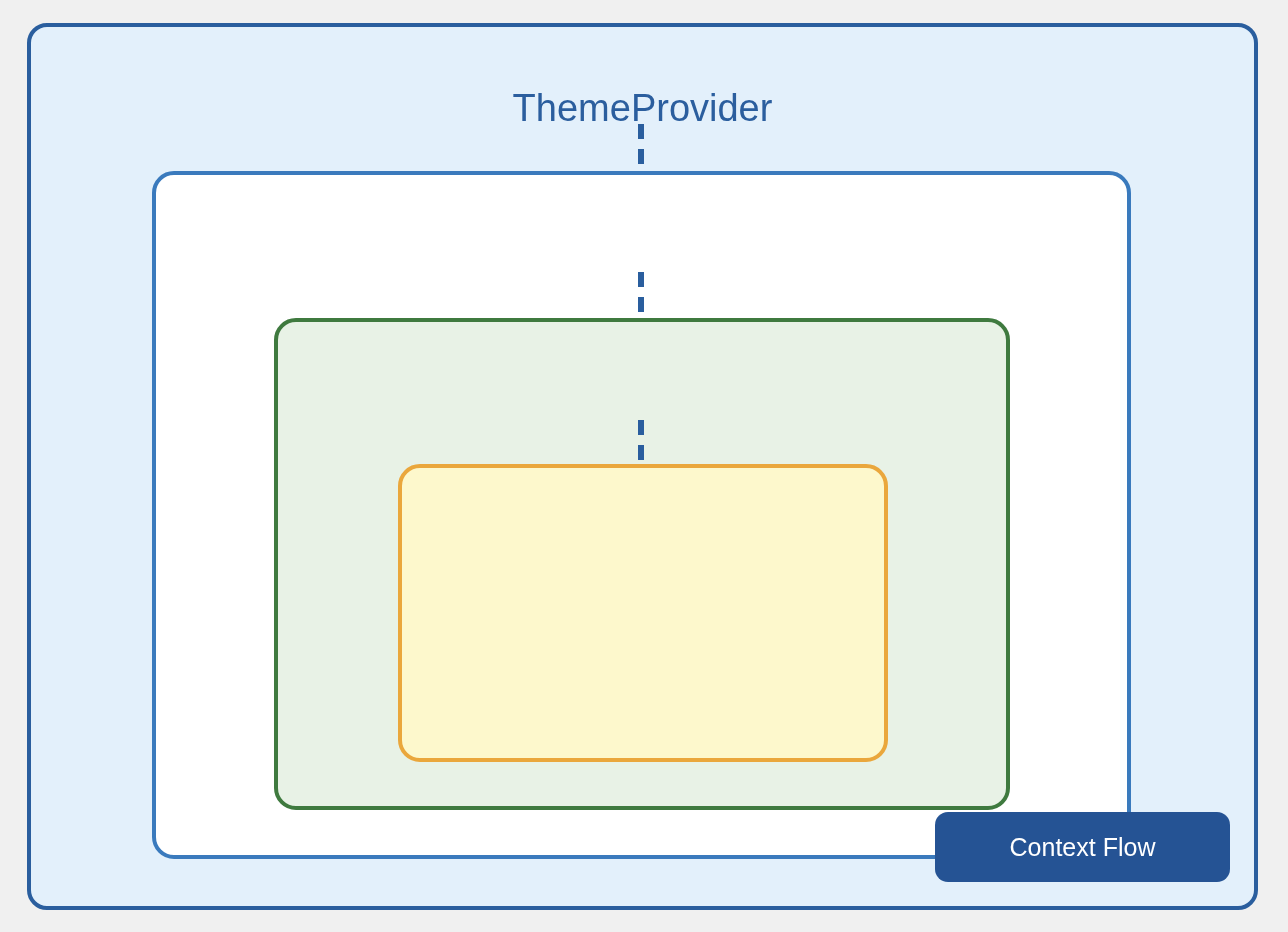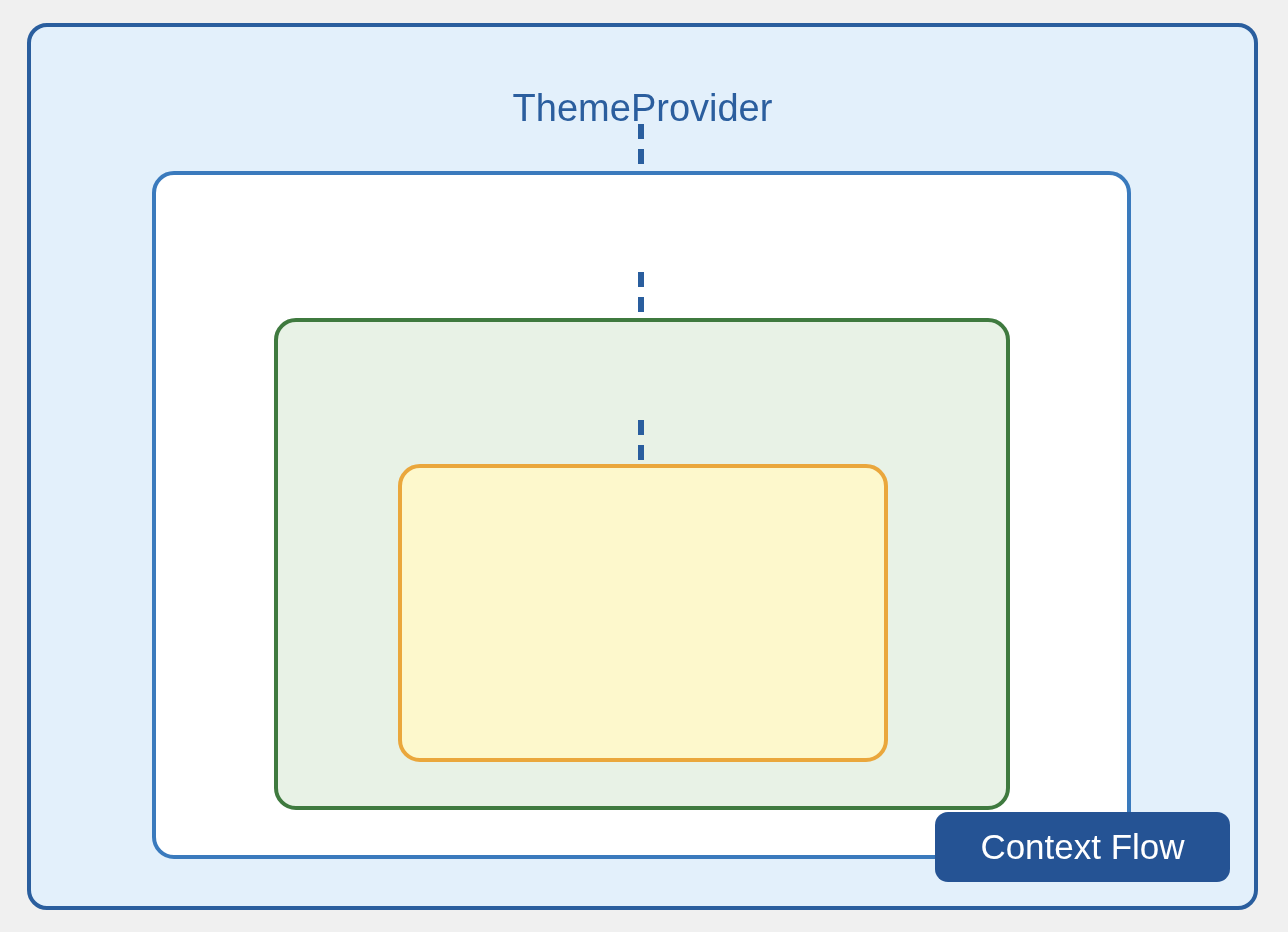--- a/index.html
+++ b/index.html
@@ -125,21 +125,21 @@
     top: 812px;
     width: 295px;
     height: 70px;
     box-sizing: border-box;
     background: #255394;
     border-radius: 13px;
     display: flex;
     align-items: center;
     justify-content: center;
     color: #ffffff;
-    font-size: 35px;
+    font-size: 25px;
     white-space: nowrap;
   }
 </style>
 </head>
 <body>
 
 <div id="diagram-root">
 
   <div class="theme-provider-box">
 

